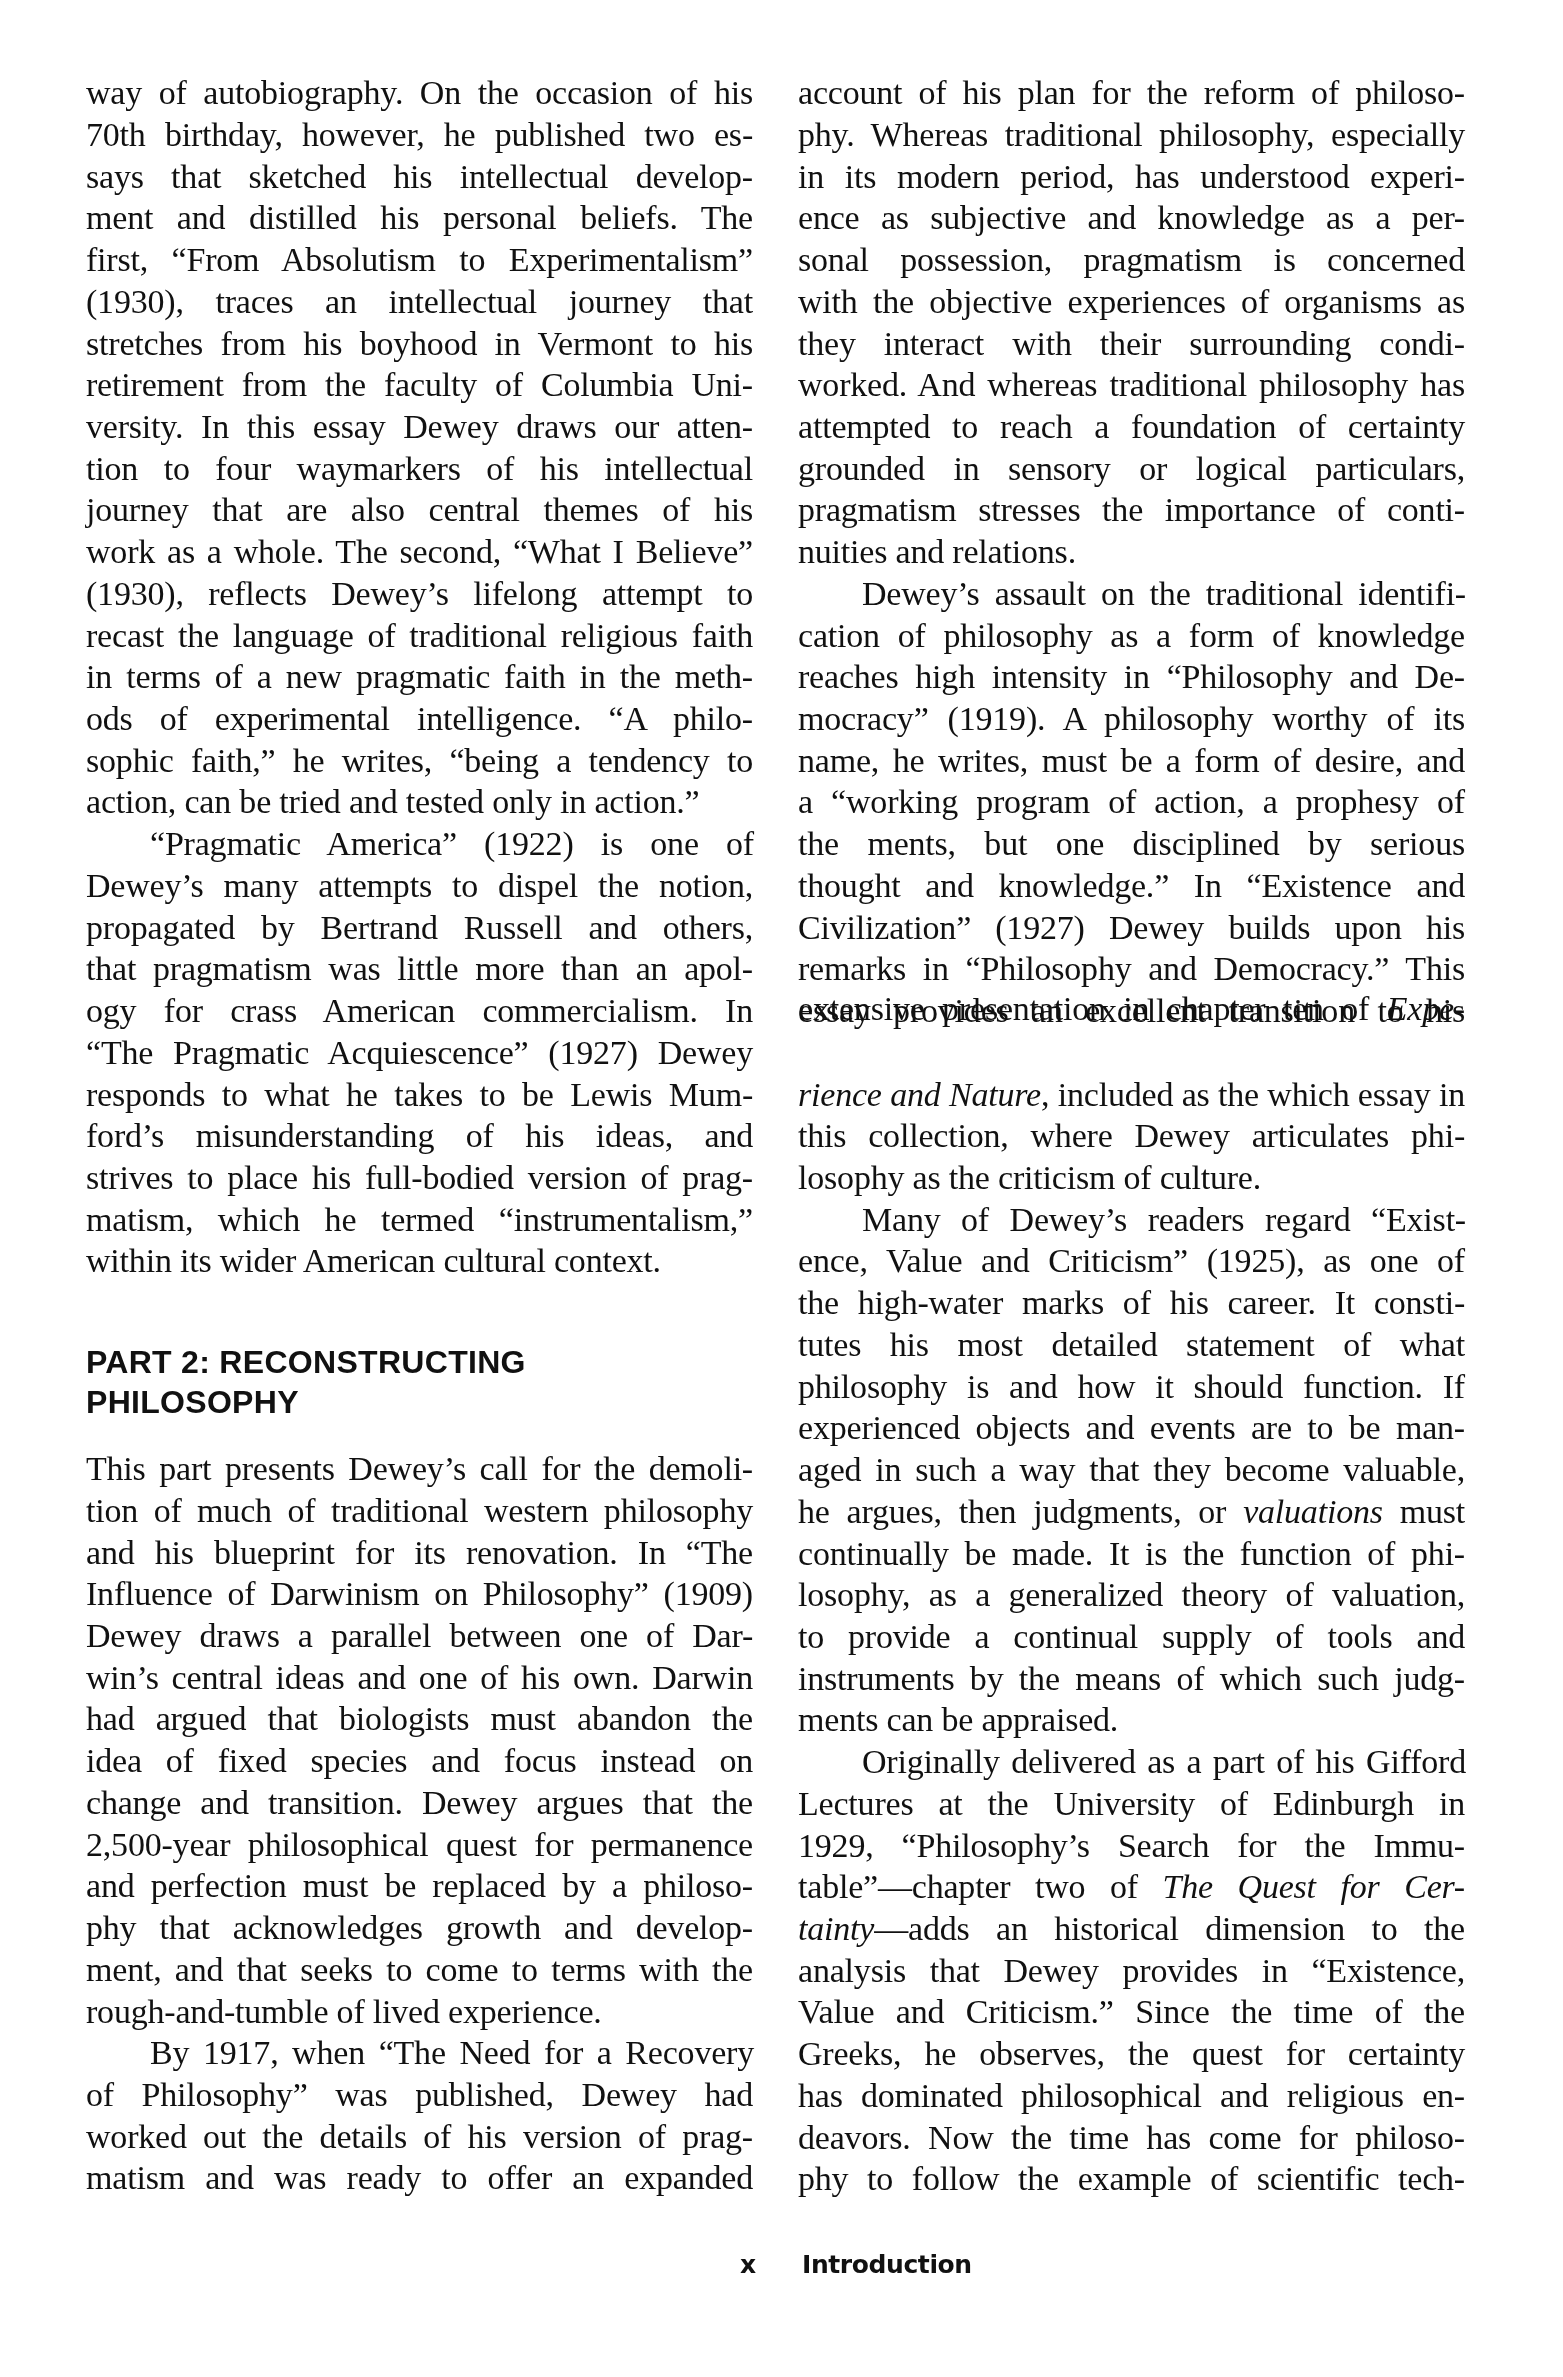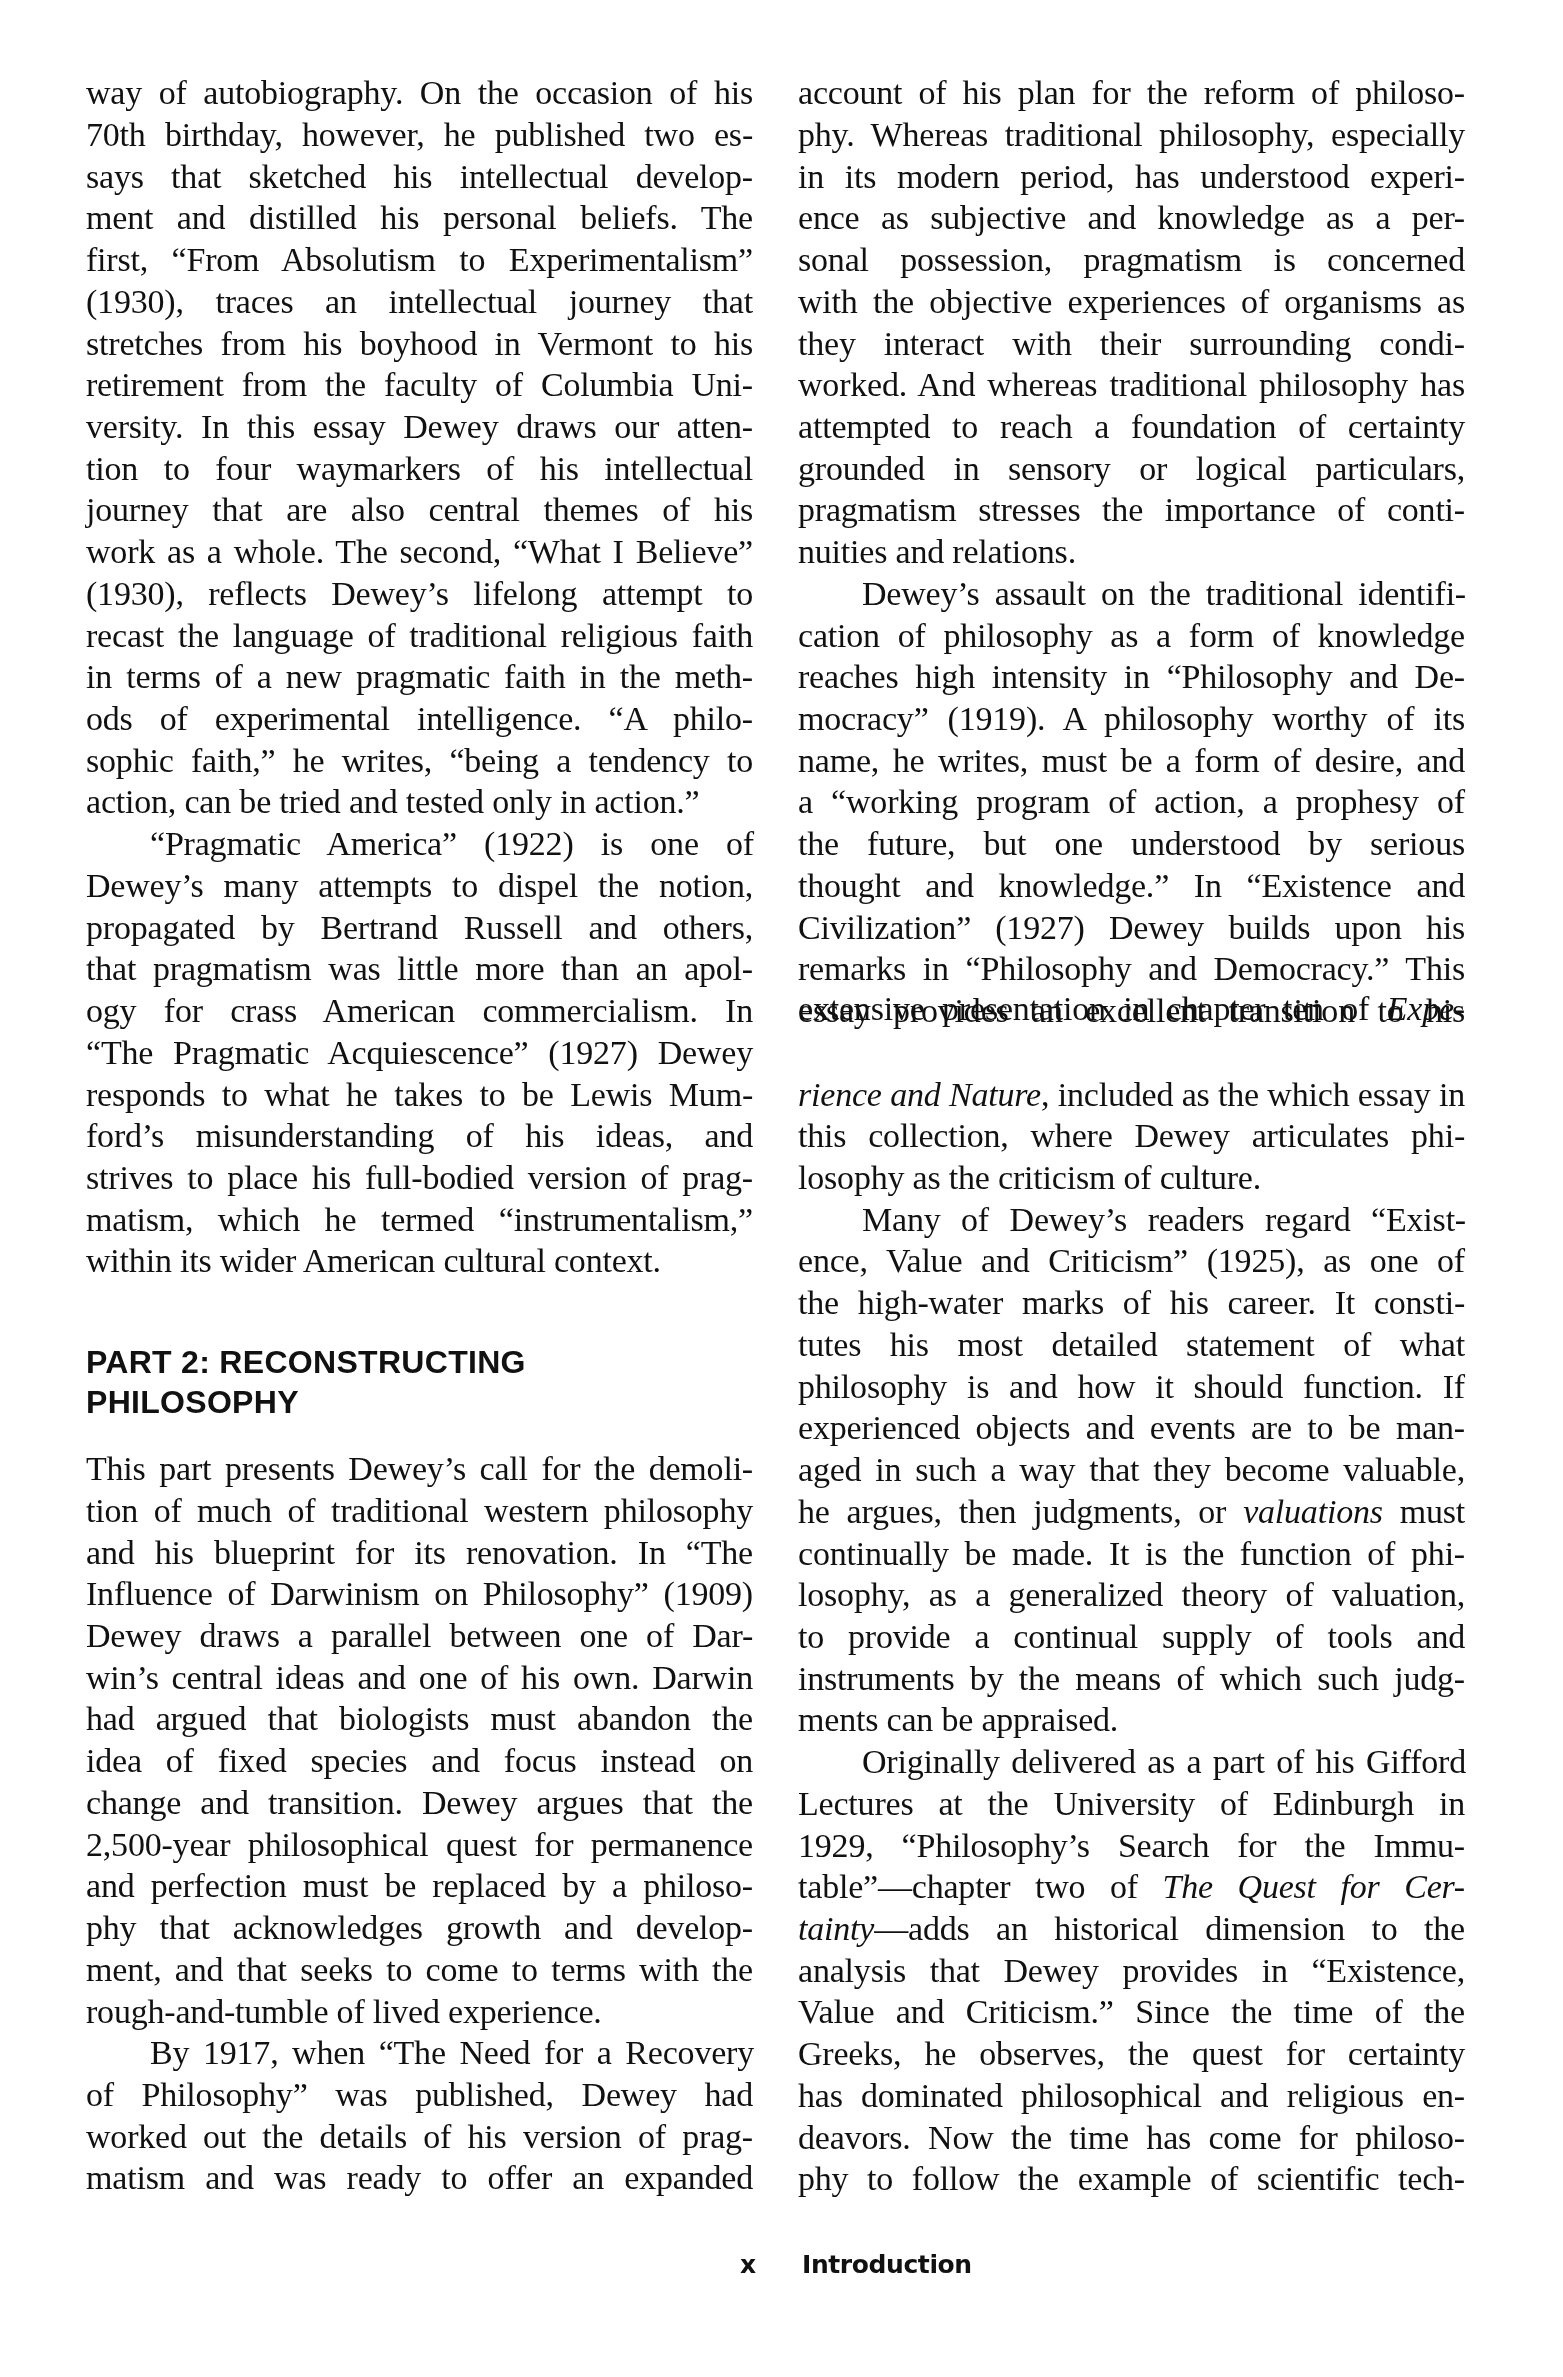--- a/index.html
+++ b/index.html
@@ -103,21 +103,21 @@
     <div class="line" style="top:406px">attempted to reach a foundation of certainty</div>
     <div class="line" style="top:448px">grounded in sensory or logical particulars,</div>
     <div class="line" style="top:489px">pragmatism stresses the importance of conti-</div>
     <div class="line last" style="top:531px">nuities and relations.</div>
     <div class="line indent" style="top:573px">Dewey’s assault on the traditional identifi-</div>
     <div class="line" style="top:615px">cation of philosophy as a form of knowledge</div>
     <div class="line" style="top:656px">reaches high intensity in “Philosophy and De-</div>
     <div class="line" style="top:698px">mocracy” (1919). A philosophy worthy of its</div>
     <div class="line" style="top:740px">name, he writes, must be a form of desire, and</div>
     <div class="line" style="top:781px">a “working program of action, a prophesy of</div>
-    <div class="line" style="top:823px">the future, but one understood by serious</div>
+    <div class="line" style="top:823px">the ments, but one disciplined by serious</div>
     <div class="line" style="top:865px">thought and knowledge.” In “Existence and</div>
     <div class="line" style="top:907px">Civilization” (1927) Dewey builds upon his</div>
     <div class="line" style="top:948px">remarks in “Philosophy and Democracy.” This</div>
     <div class="line" style="top:990px">essay provides an excellent transition to his</div>
     <div class="line" style="top:988px"><span>extensive presentation in chapter ten of </span><i>Expe-</i></div>
     <div class="line" style="top:1074px"><i>rience and Nature</i><span>, included as the which essay in</span></div>
     <div class="line" style="top:1115px">this collection, where Dewey articulates phi-</div>
     <div class="line last" style="top:1157px">losophy as the criticism of culture.</div>
     <div class="line indent" style="top:1199px">Many of Dewey’s readers regard “Exist-</div>
     <div class="line" style="top:1240px">ence, Value and Criticism” (1925), as one of</div>

